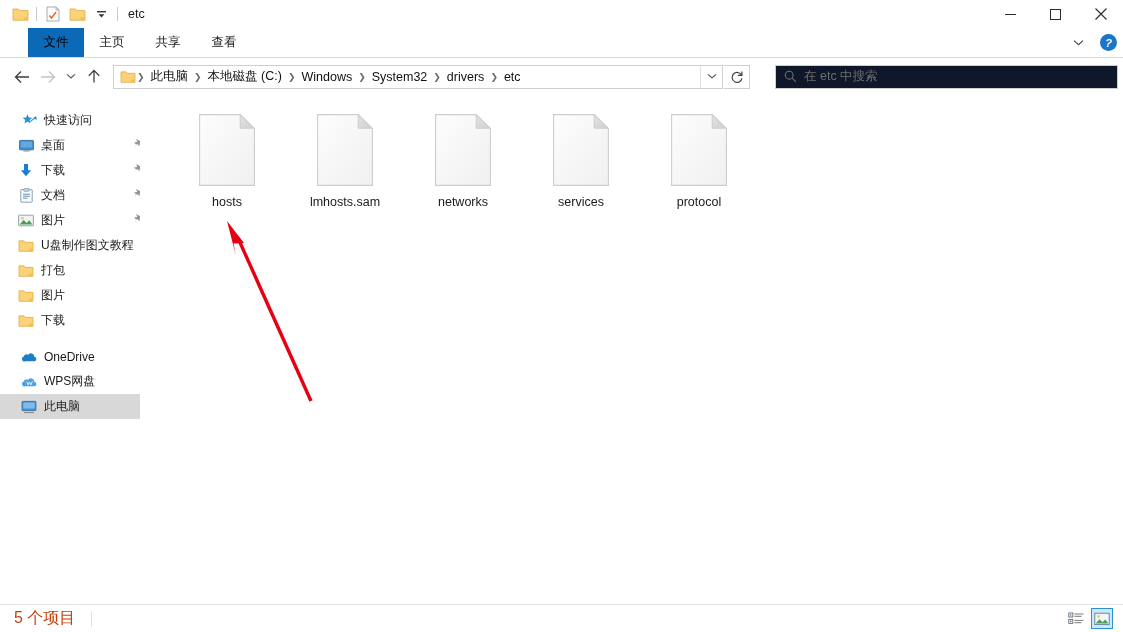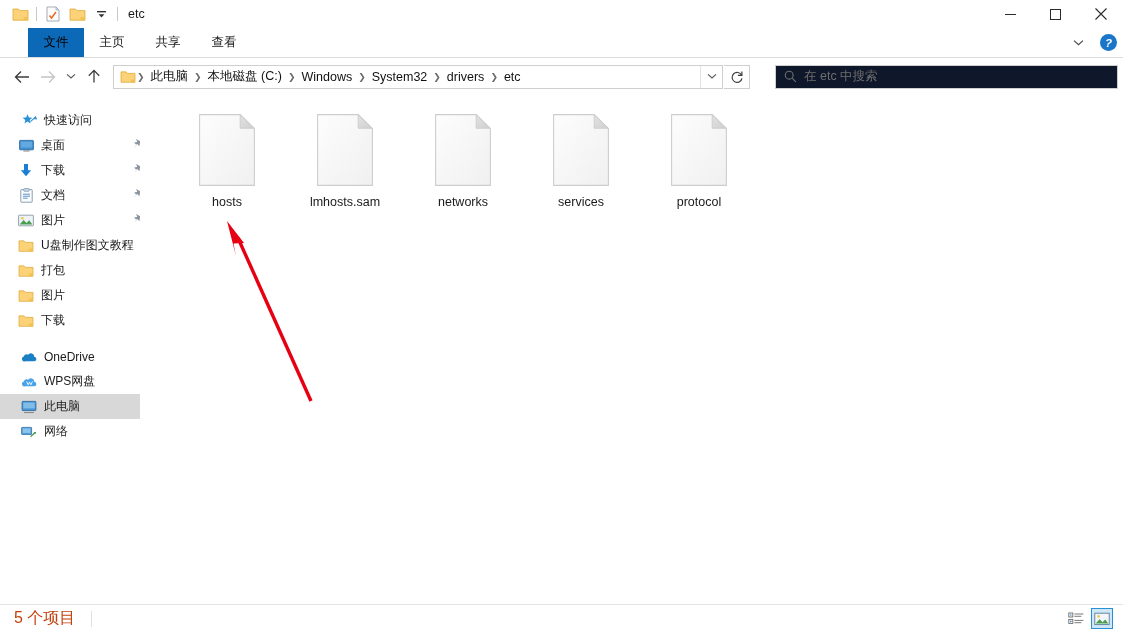--- a/index.html
+++ b/index.html
@@ -431,31 +431,20 @@
       <span class="nav-ico">
         <svg width="16" height="14" viewBox="0 0 15 14">
           <rect x="0.6" y="1.4" width="13.8" height="9.2" rx="0.6" fill="#4a96d4" stroke="#2b6ca3" stroke-width="0.9"></rect>
           <rect x="1.8" y="2.6" width="11.4" height="5.8" fill="#7fbce8"></rect>
           <rect x="2.6" y="12" width="9.8" height="1.1" fill="#8a8a8a"></rect>
         </svg>
       </span>
       <span>此电脑</span>
     </div>
 
-    <div class="nav-item lvl0">
-      <span class="nav-ico">
-        <svg width="16" height="14" viewBox="0 0 16 14">
-          <rect x="0.6" y="2.4" width="10" height="7" rx="0.5" fill="#5aa3da" stroke="#2b6ca3" stroke-width="0.8"></rect>
-          <rect x="1.8" y="3.5" width="7.6" height="4.4" fill="#8cc5ec"></rect>
-          <path d="M9.6 11.6l4.8-4.2" stroke="#2a8a3a" stroke-width="1.2" fill="none"></path>
-          <path d="M14.8 6.8l-.3 2.4-2-1.2z" fill="#2a8a3a"></path>
-        </svg>
-      </span>
-      <span>网络</span>
-    </div>
   </div>
 
   <div class="content">
     <div class="tiles">
 
       <div class="tile">
         <span class="doc-icon">
           <svg width="56" height="72" viewBox="0 0 56 72">
             <defs>
               <linearGradient id="pg" x1="0" y1="0" x2="1" y2="1">

